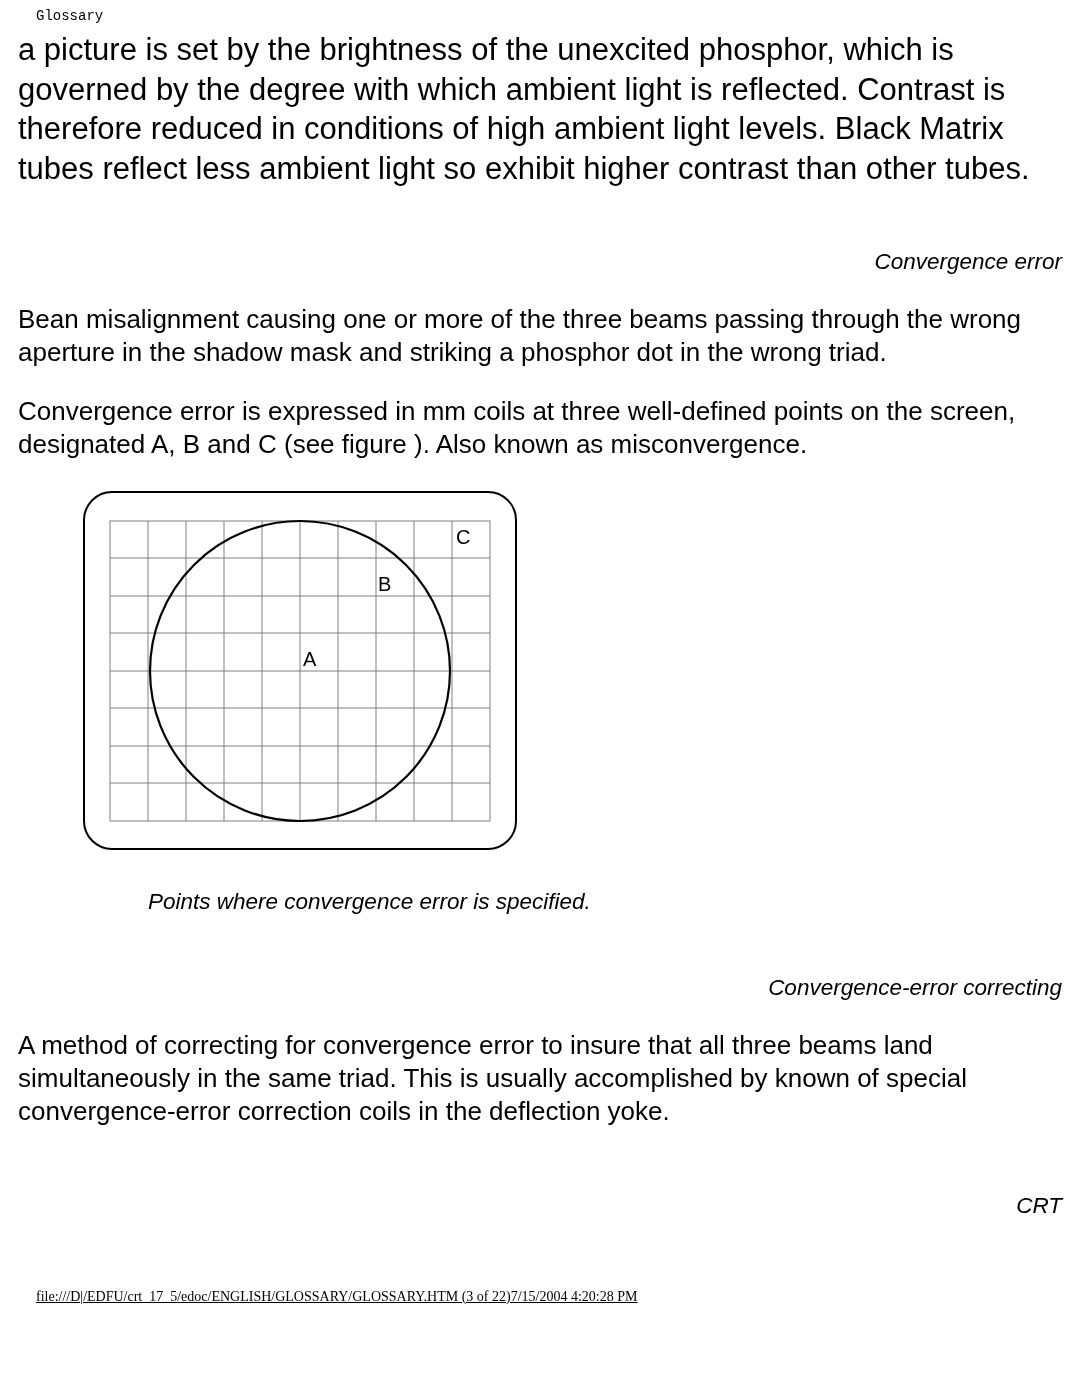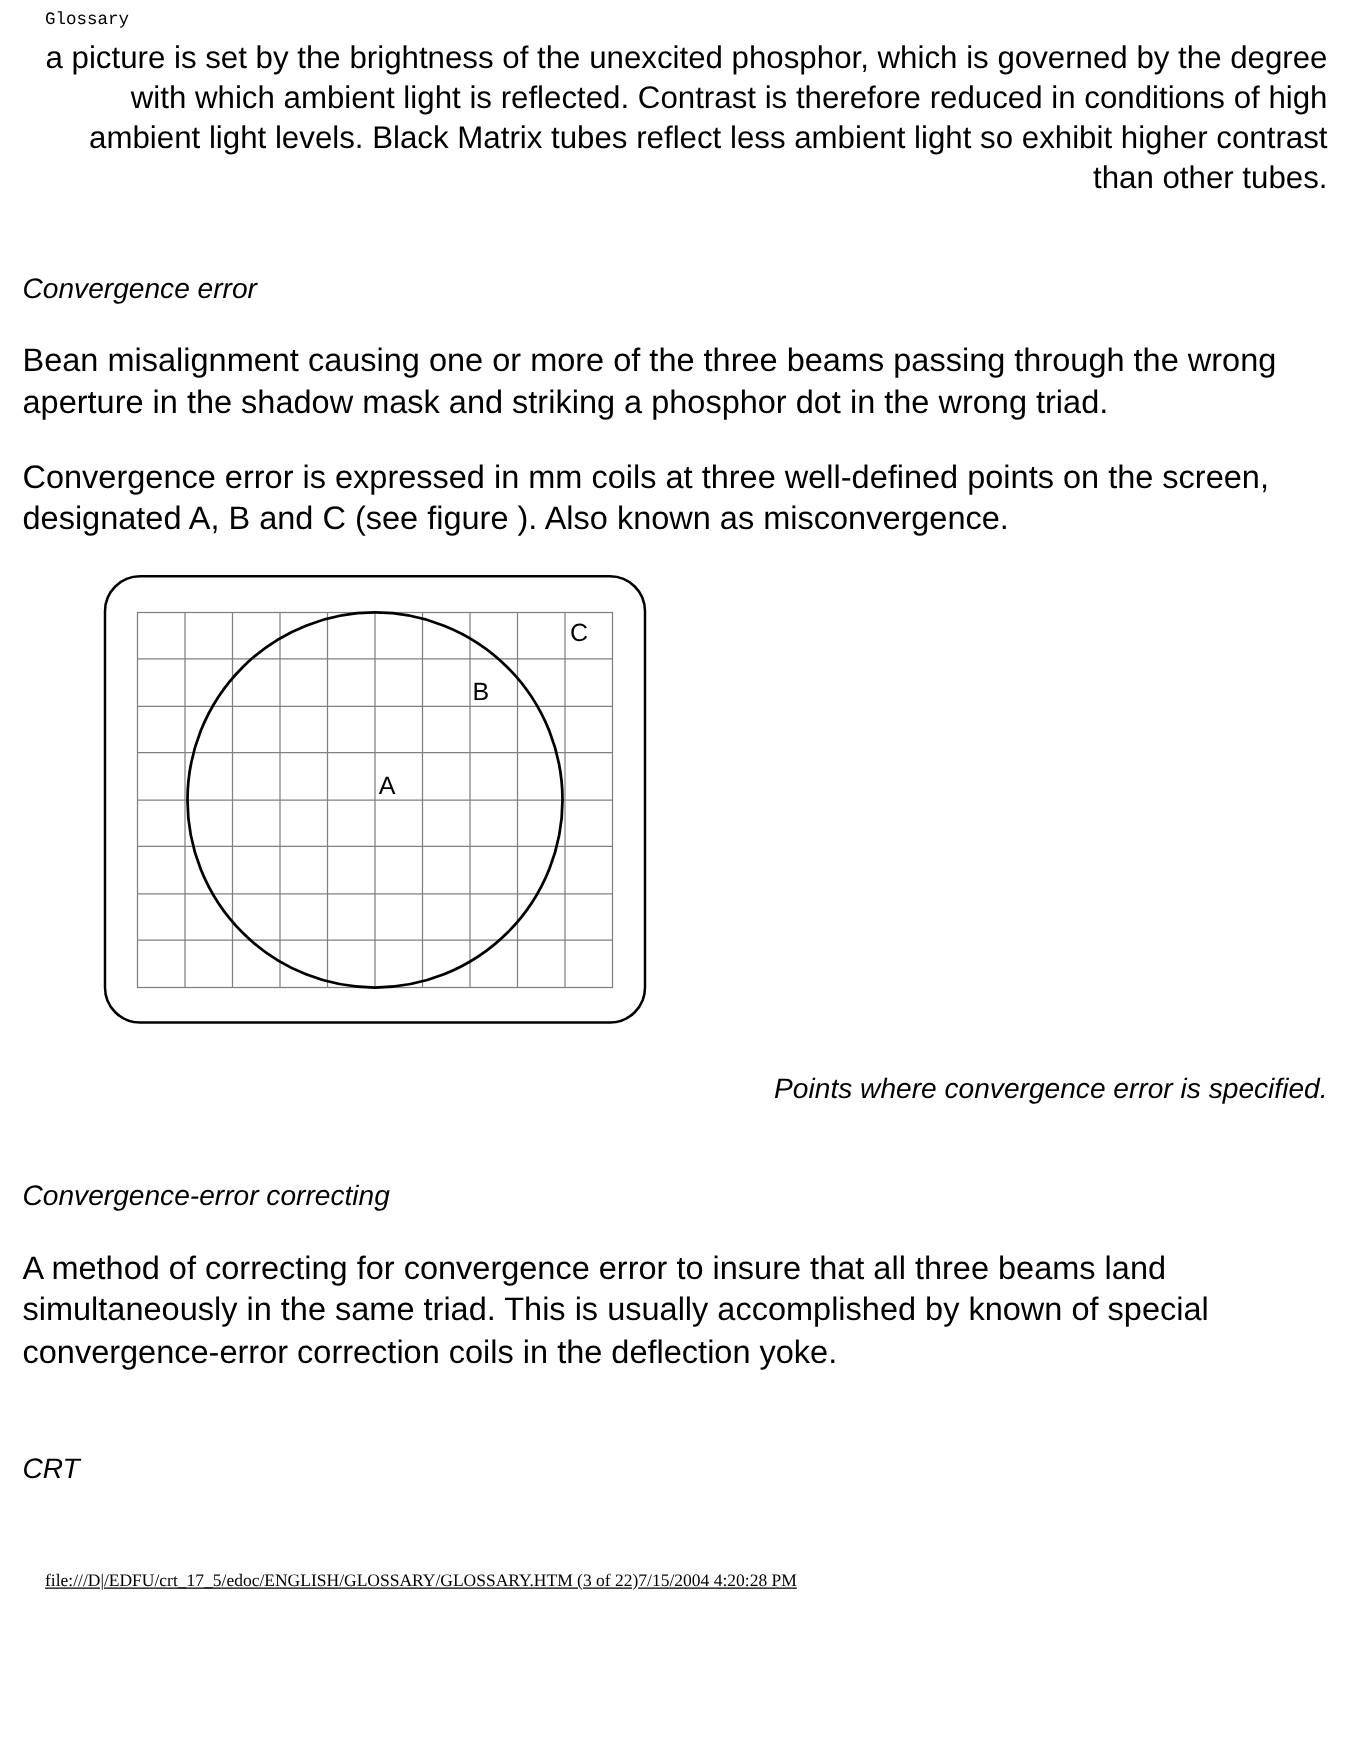--- a/index.html
+++ b/index.html
@@ -13,43 +13,42 @@
     color: #000;
     padding: 8px 18px 20px 18px;
     box-sizing: border-box;
   }
   .browser-title {
     font-family: Liberation Mono, monospace;
     font-size: 14px;
     margin: 0 0 6px 18px;
   }
   .intro {
-    font-size: 25px;
+    font-size: 31px;
     line-height: 1.28;
     margin: 4px 0 60px 0;
-    text-align: right;
   }
   .term-heading {
     font-style: italic;
     font-size: 22.5px;
     margin: 20px 0 28px 0;
+    text-align: right;
   }
   .body-text {
     font-size: 26px;
     line-height: 1.28;
     margin: 0 0 26px 0;
   }
   .figure-wrap {
     margin: 4px 0 36px 62px;
   }
   .figure-caption {
     font-style: italic;
     font-size: 22.5px;
     margin: 28px 0 60px 130px;
-    text-align: right;
   }
   .footer {
     font-family: "Times New Roman", Times, serif;
     font-size: 14px;
     margin: 70px 0 0 18px;
     text-decoration: underline;
   }
   svg { display: block; }
 </style>
 </head>

